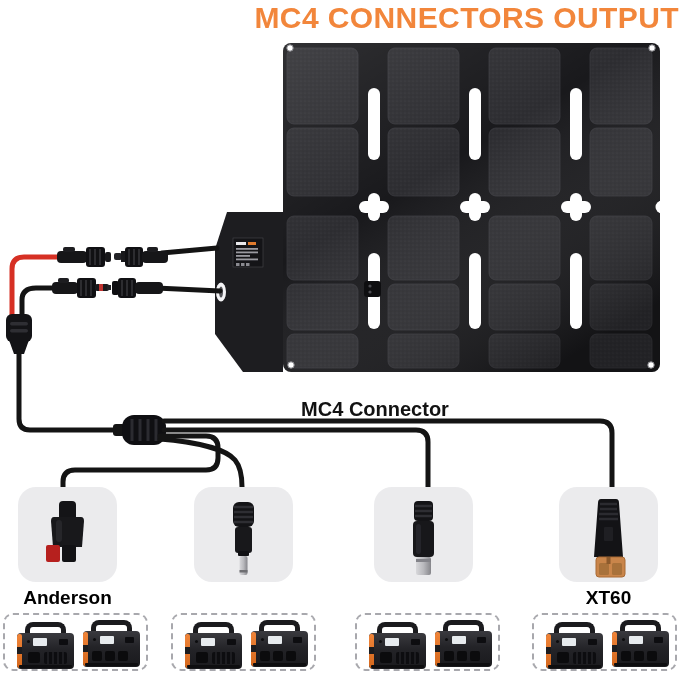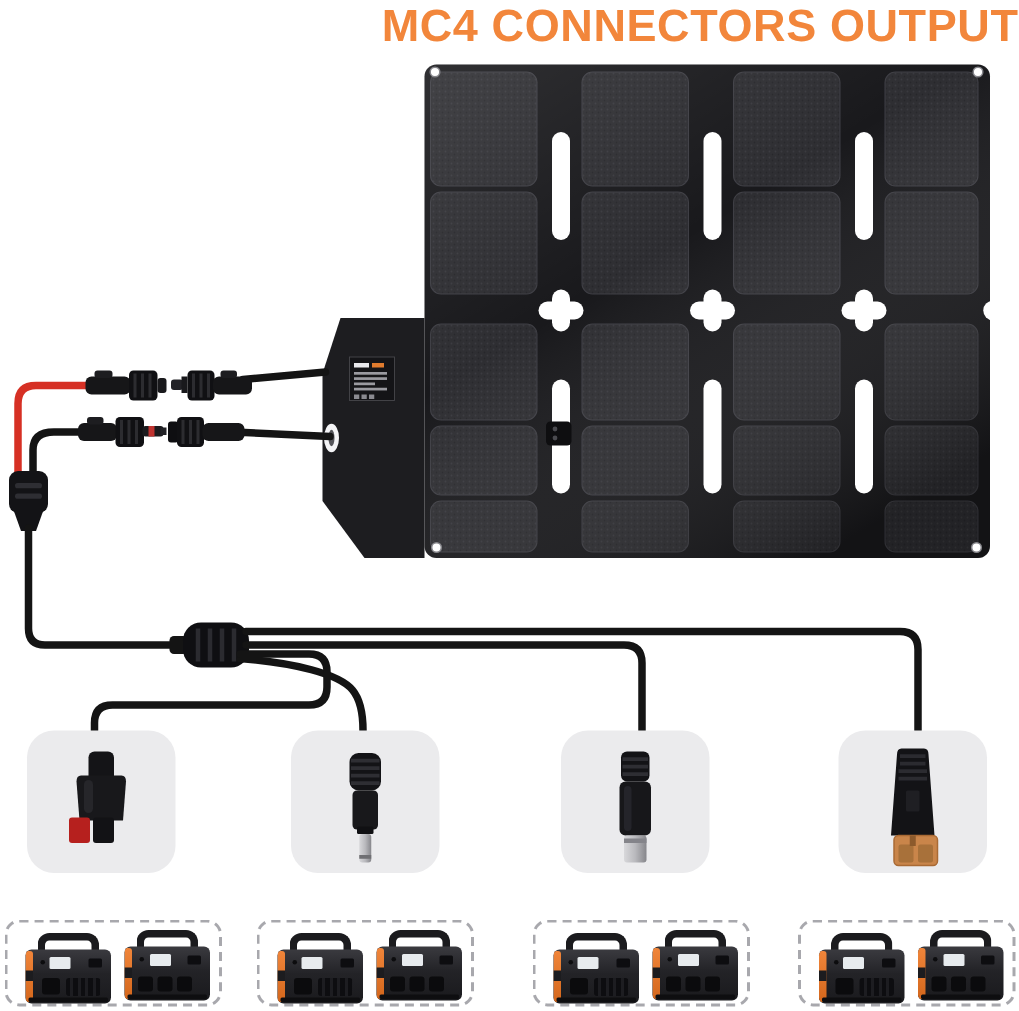--- a/index.html
+++ b/index.html
@@ -213,20 +213,21 @@
     </g>
 
     <g stroke="#141414" stroke-width="5" fill="none" stroke-linecap="round">
       <path d="M 164,421 H 600 Q 612,421 612,433 V 487"></path>
       <path d="M 164,430 H 416 Q 428,430 428,442 V 487"></path>
       <path d="M 160,439 C 196,442 226,449 235,460 C 240,466 242,475 242,487"></path>
       <path d="M 160,436 H 206 Q 218,436 218,448 V 458 Q 218,470 206,470 H 75 Q 63,470 63,482 V 487"></path>
     </g>
   </svg>
 
+  <div class="mc4-label">MC4 Connector</div>
 
   <div class="conn-box" style="left:18px;">
     <svg width="99" height="95" viewBox="0 0 99 95">
       <rect x="41" y="14" width="17" height="20" rx="4" fill="#141417"></rect>
       <path d="M 36,30 H 63 Q 66,30 66,34 L 64,60 H 35 L 33,34 Q 33,30 36,30 Z" fill="#18181B"></path>
       <rect x="38" y="33" width="6" height="22" rx="3" fill="#26262A"></rect>
       <rect x="28" y="58" width="14" height="17" rx="2" fill="#B6201E"></rect>
       <rect x="44" y="58" width="14" height="17" rx="2" fill="#121215"></rect>
     </svg>
   </div>
@@ -269,20 +270,22 @@
           <line x1="40" y1="32" x2="59" y2="32"></line>
       </g>
       <rect x="45" y="40" width="9" height="14" rx="1" fill="#1F1F23"></rect>
       <rect x="37" y="70" width="29" height="20" rx="3" fill="#C9854A" stroke="#A96A34" stroke-width="1"></rect>
       <rect x="40" y="76" width="10" height="12" rx="1.5" fill="#A8713A"></rect>
       <rect x="53" y="76" width="10" height="12" rx="1.5" fill="#A8713A"></rect>
       <rect x="47.5" y="70" width="4" height="7" fill="#8C5A2C"></rect>
     </svg>
   </div>
 
+  <div class="conn-label" style="left:18px;">Anderson</div>
+  <div class="conn-label" style="left:559px;">XT60</div>
 
   <div class="ps-group" style="left:3px;">
     <div class="ps" style="left:12px;top:7px;">
       <div class="handle"></div>
       <div class="pbody">
           <div class="accent"></div>
           <div class="accent-gap"></div>
           <div class="led"></div>
         <div class="screen"></div>
           <div class="keys"></div>

